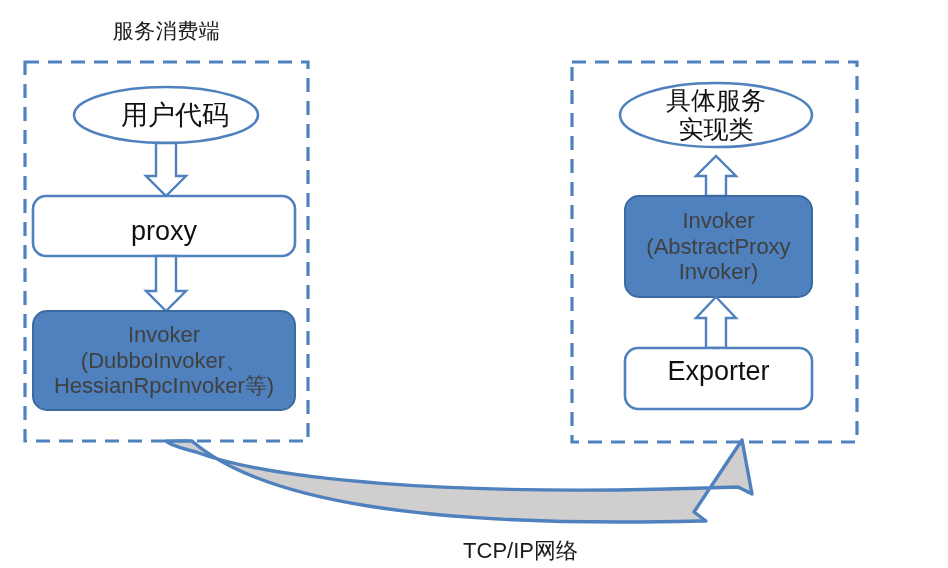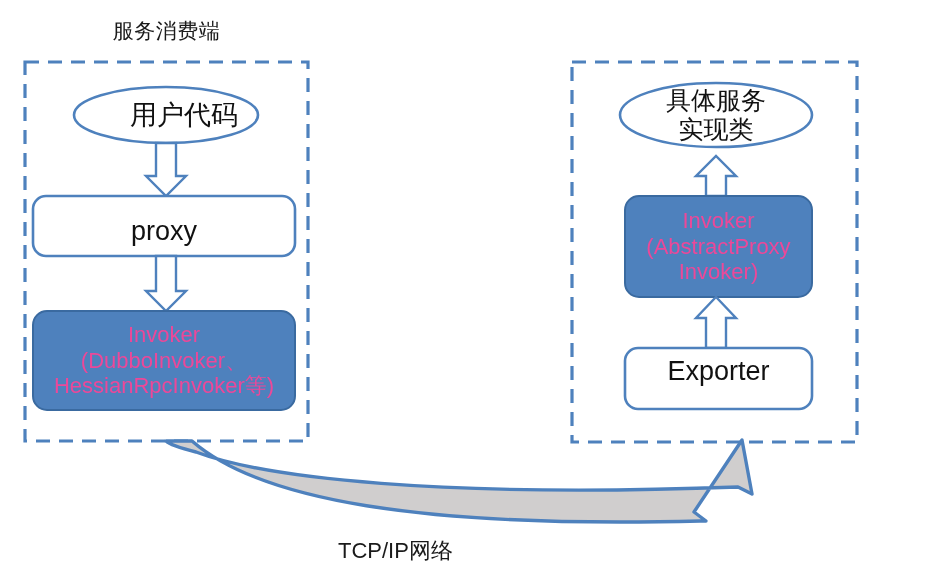--- a/index.html
+++ b/index.html
@@ -40,32 +40,32 @@
     text-align: center;
     color: #1a1a1a;
     font-size: 21px;
     letter-spacing: 0.5px;
   }
   .lbl-dark {
     color: #111111;
     font-size: 27px;
   }
   .lbl-white {
-    color: #ec4899;
+    color: #404040;
     font-size: 22px;
   }
   .lbl-ellipse-multi {
     color: #111111;
     font-size: 25px;
   }
   .net-label {
     position: absolute;
     color: #1a1a1a;
     font-size: 22px;
-    text-align: left;
+    text-align: right;
   }
 </style>
 </head>
 <body>
 
 <div id="canvas">
 
   <svg id="svg-layer" viewBox="0 0 948 568" xmlns="http://www.w3.org/2000/svg">
 
     <rect x="25" y="62" width="283" height="379" fill="none" stroke="#4E81BD" stroke-width="3.2" stroke-dasharray="14,9"></rect>
@@ -101,21 +101,21 @@
              L 752,494
              L 738,487
              C 440,498 265,478 196,452
              C 180,448 170,445 166,441 Z" fill="#D0CECE" stroke="#4E81BD" stroke-width="3.4" stroke-linejoin="round"></path>
 
   </svg>
 
   <div class="section-title" style="left:25px; top:17px; width:283px;">服务消费端</div>
 
 
-  <div class="node-label lbl-dark" style="left:92px; top:88px; width:184px; height:55px;">用户代码</div>
+  <div class="node-label lbl-dark" style="left:83px; top:88px; width:184px; height:55px;">用户代码</div>
 
   <div class="node-label lbl-dark" style="left:33px; top:196px; width:262px; height:71px;">proxy</div>
 
   <div class="node-label lbl-white" style="left:33px; top:311px; width:262px; height:99px;">Invoker
 (DubboInvoker、
 HessianRpcInvoker等)</div>
 
   <div class="node-label lbl-ellipse-multi" style="left:620px; top:83px; width:192px; height:64px;">具体服务
 实现类</div>
 

